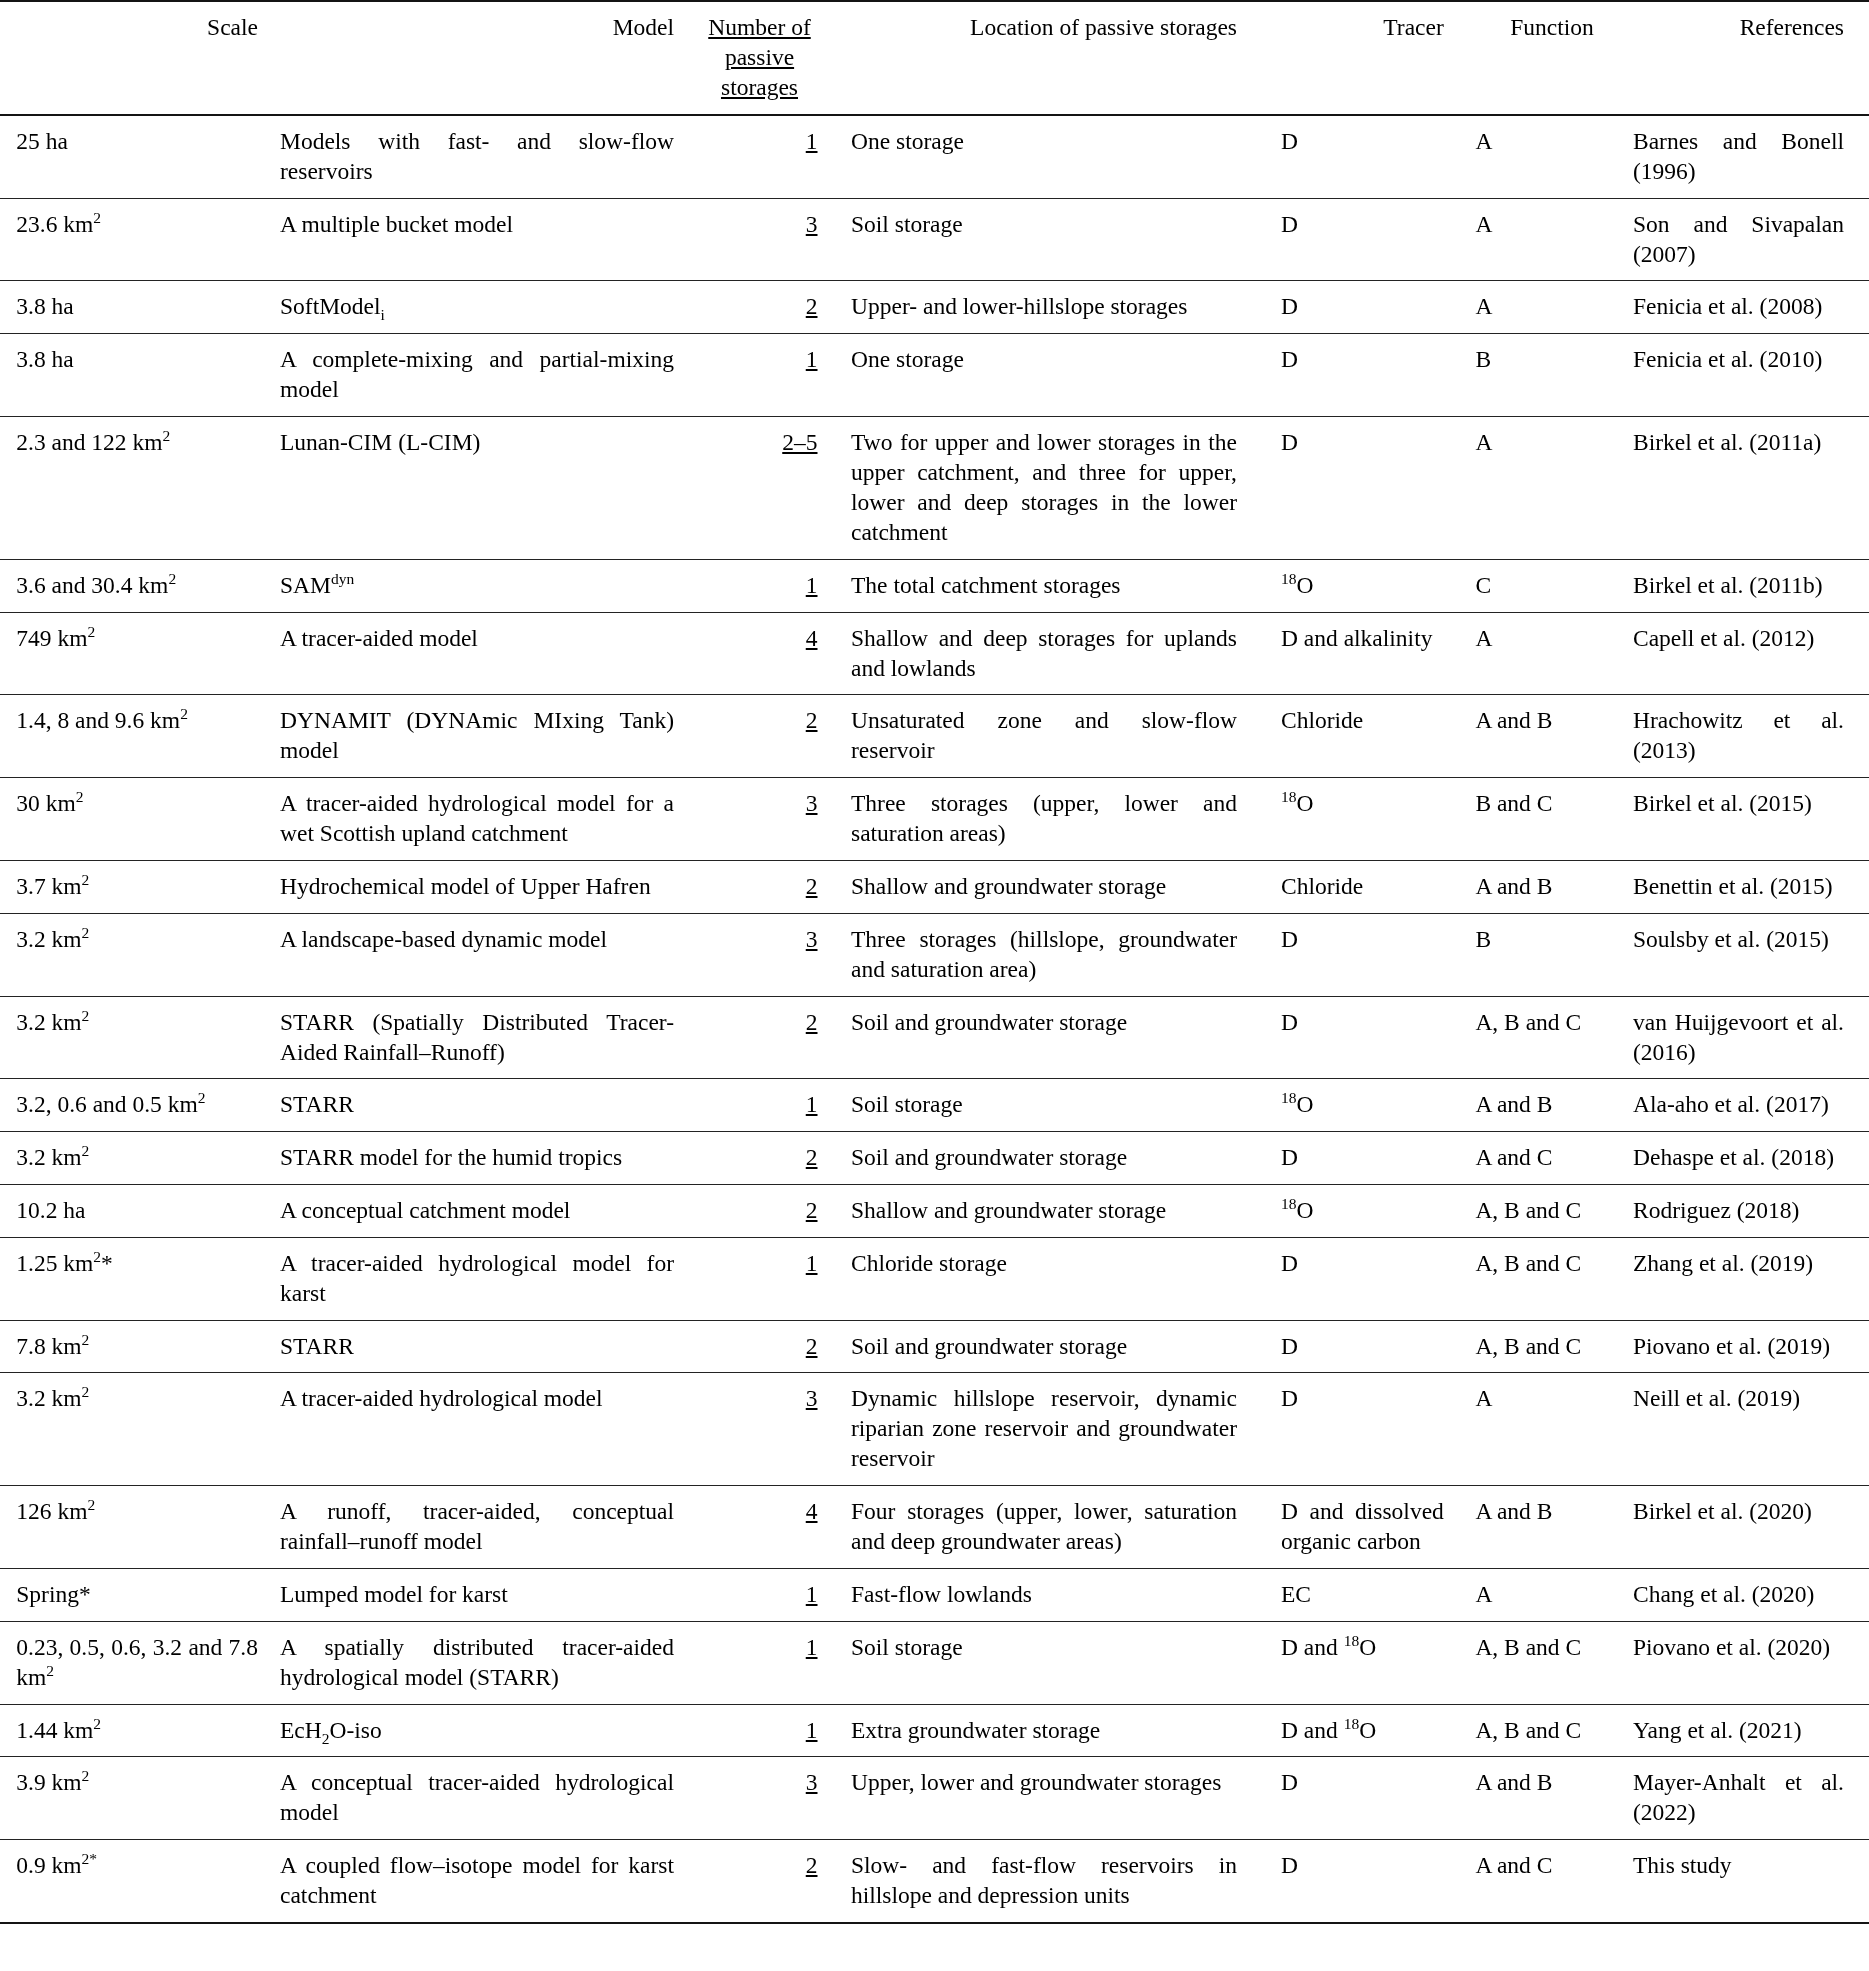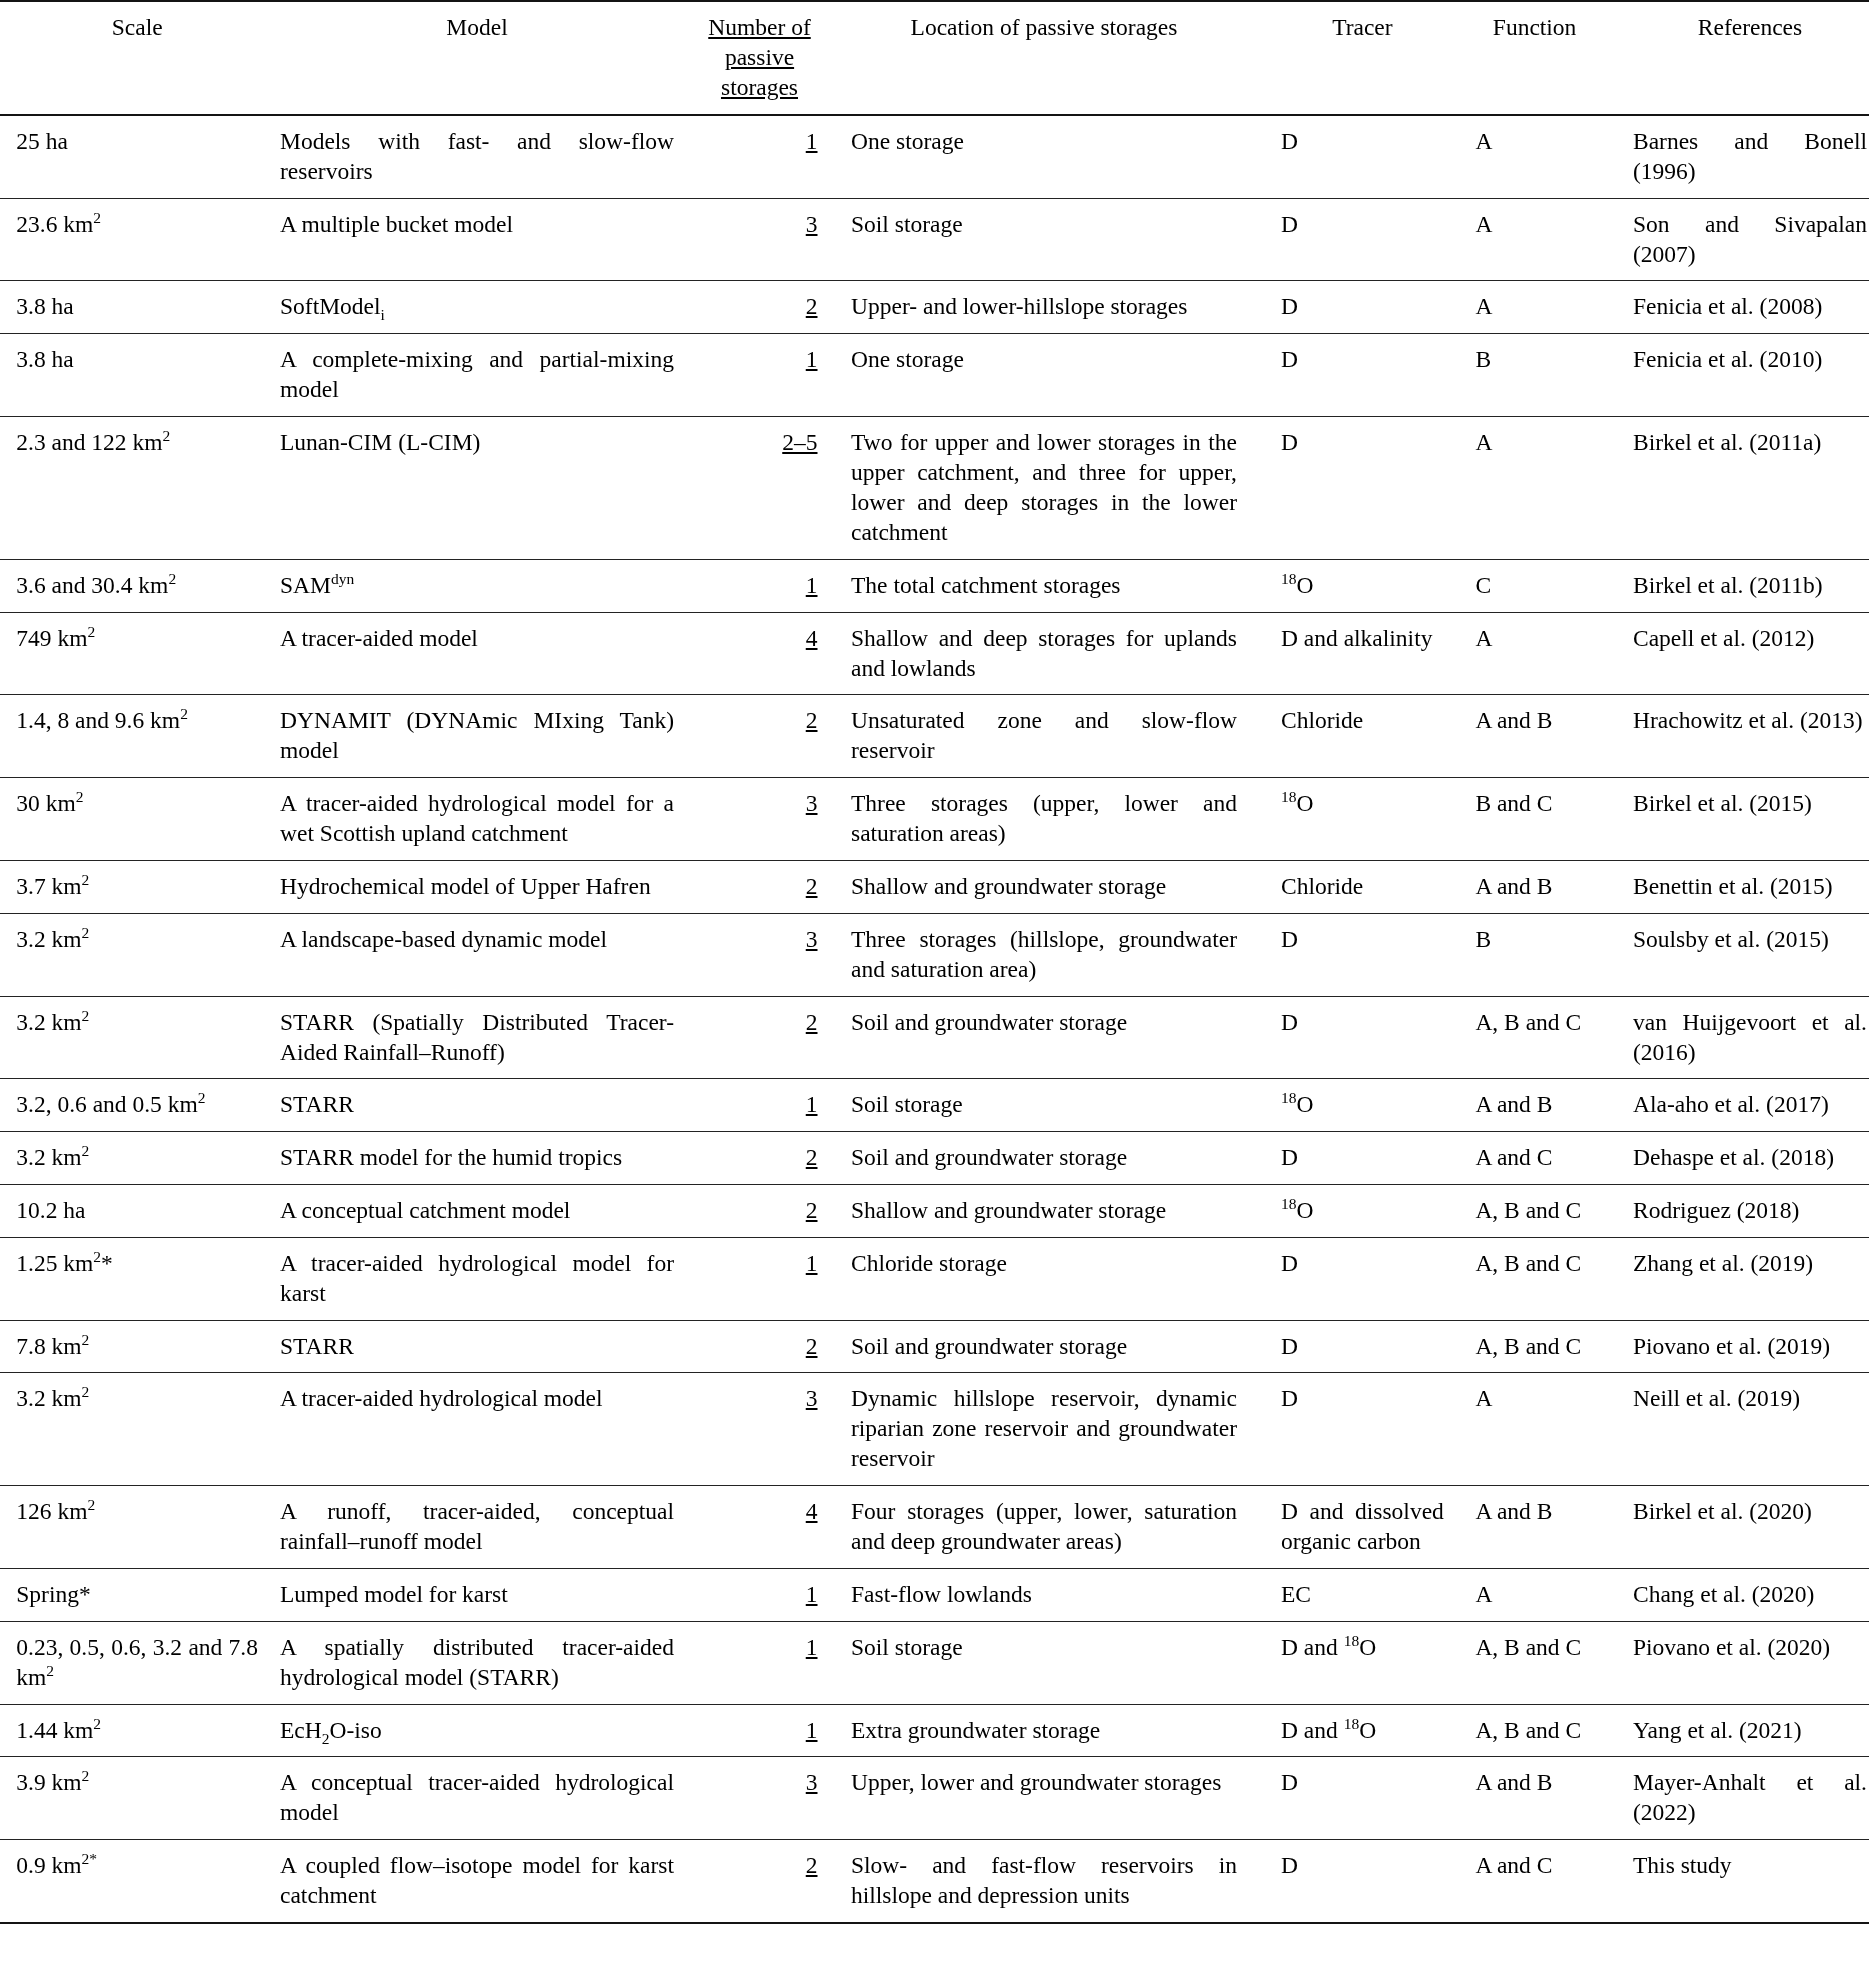--- a/index.html
+++ b/index.html
@@ -29,31 +29,31 @@
     border-bottom: 1.8px solid #232323;
   }
   tbody tr:last-child {
     border-bottom: 2.7px solid #141414;
   }
   th, td {
     vertical-align: top;
     font-weight: normal;
     padding: 10px 22px 11.8px 0;
   }
-  th { text-align: center; }
+  th { text-align: right; }
   td { text-align: justify; }
   .col-scale      { padding-left: 16.3px; }
   .col-model      { padding-left: 0; }
   .col-storages   { padding-right: 14.5px; text-decoration: underline; }
   th.col-storages { text-align: center; padding-right: 9px; }
   td.col-storages { text-align: right; }
   .col-location   { padding-left: 19px; }
   .col-tracer     { padding-left: 22px; padding-right: 7.2px; }
   .col-function   { padding-left: 24.4px; padding-right: 7.2px; }
-  .col-references { padding-left: 32px; padding-right: 3px; }
+  .col-references { padding-left: 32px; padding-right: 26px; }
   sup { font-size: 66%; line-height: 0; vertical-align: super; }
   sub { font-size: 66%; line-height: 0; vertical-align: sub; }
 </style>
 </head>
 <body>
 
 <table class="paper-table">
   <colgroup>
     <col style="width:280px">
     <col style="width:416px">

